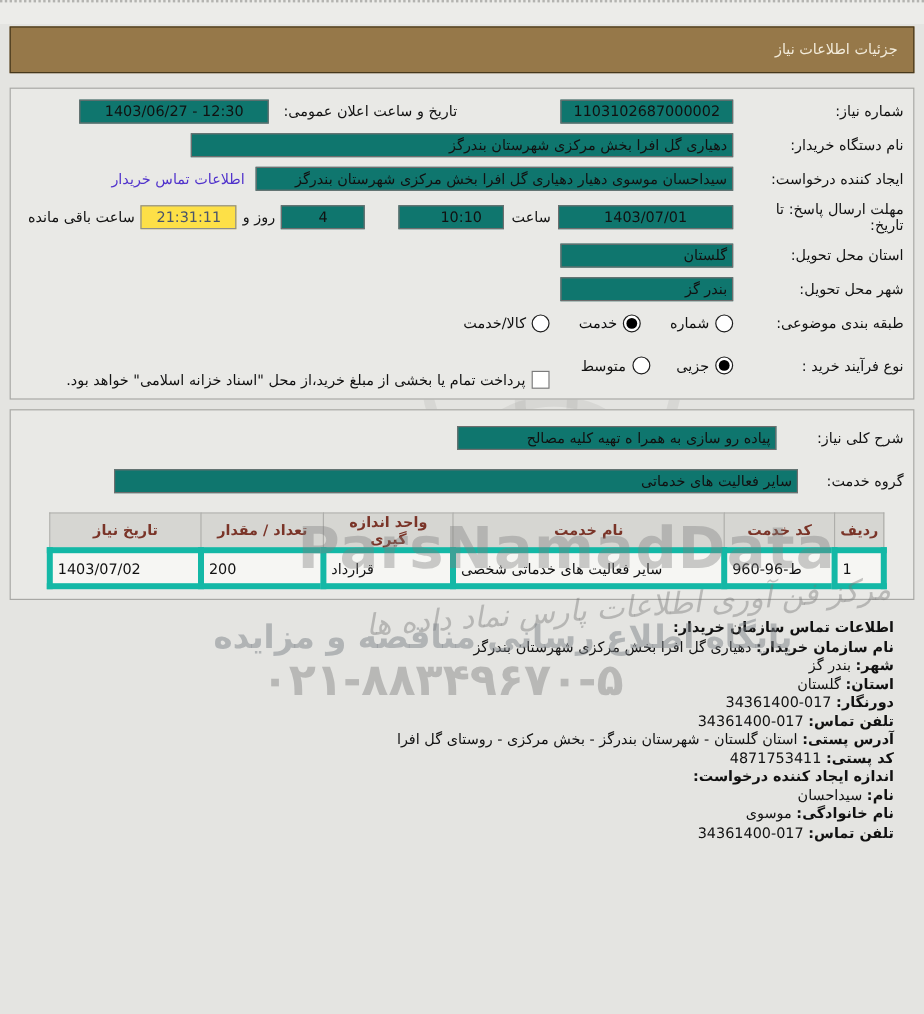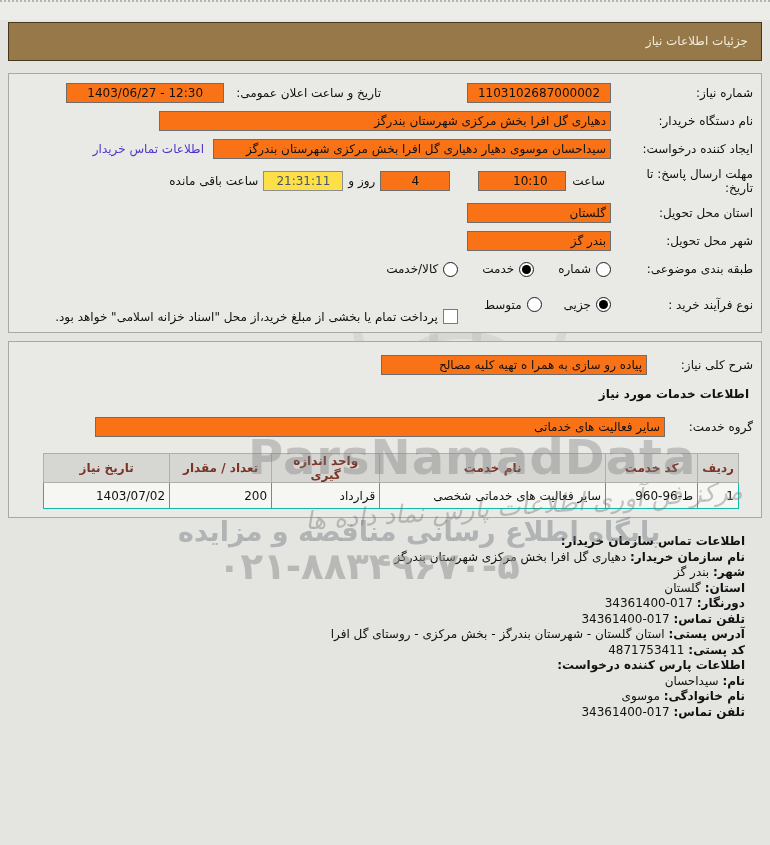--- a/index.html
+++ b/index.html
@@ -4,33 +4,33 @@
 <style>
   html,body{margin:0;padding:0;}
   body{background:#d6d6d3;font-family:"DejaVu Sans",sans-serif;}
   #page{position:relative;width:770px;height:845px;background:#e4e4e1;overflow:hidden;direction:rtl;font-size:12px;color:#111;margin:0 auto;}
   .top-strip{height:18px;border-top:2px dotted #b3b3b0;background:#ecece9;}
   .title-bar{margin:2px 8px 12px 8px;height:37px;background:#967849;border:1px solid #46381c;color:#f3ecdb;line-height:37px;padding-right:13px;font-size:12px;}
   .panel{margin:0 8px 8px 8px;background:#e9e9e6;border:1px solid #a8a8a5;padding:9px 8px 6px 8px;position:relative;z-index:2;}
   .row{display:flex;align-items:center;margin-bottom:8px;min-height:20px;}
   .lbl{flex:0 0 138px;padding-left:4px;line-height:14px;}
   .lbl-b{font-weight:normal;}
-  .field{background:#f97316;border:1px solid #6e6e6e;height:18px;line-height:18px;padding:0 4px;overflow:hidden;white-space:nowrap;box-sizing:content-box;}
+  .field{background:#0f766e;border:1px solid #6e6e6e;height:18px;line-height:18px;padding:0 4px;overflow:hidden;white-space:nowrap;box-sizing:content-box;}
   .center{text-align:center;}
   .ltr{direction:ltr;unicode-bidi:isolate;display:inline-block;}
   .link{color:#5133cc;margin-right:9px;cursor:pointer;white-space:nowrap;}
   .radio{width:13px;height:13px;border:1px solid #1d1d1d;border-radius:50%;background:#fff;display:inline-block;flex:none;margin-left:5px;}
   .radio.checked::after{content:"";display:block;width:9px;height:9px;margin:2px;border-radius:50%;background:#000;}
   .checkbox{width:13px;height:13px;border:1px solid #7a7a7a;background:#fff;display:inline-block;flex:none;margin-left:5px;}
   .optgrp{display:flex;align-items:center;margin-left:20px;white-space:nowrap;}
   .cdown{background:#fde047;border:1px solid #8e8e8e;color:#49546b;}
   .sec-head{font-weight:bold;margin:12px 4px 4px 0;}
   table.svc{border-collapse:collapse;margin:16px 14px 6px 14px;z-index:2;position:relative;}
   table.svc th{background:#d6d6d2;color:#7a3428;font-weight:bold;border:1px solid #aeaeab;height:25px;font-size:12px;padding:0 4px;}
-  table.svc td{background:#f6f6f3;border:1px solid #14b8a6;height:25px;text-align:right;font-size:12px;padding:0 4px;}
+  table.svc td{background:#f6f6f3;border:5px solid #14b8a6;height:25px;text-align:left;font-size:12px;padding:0 4px;}
   .notes-panel{margin:0 8px 8px 8px;background:#e9e9e6;border:1px solid #a8a8a5;padding:5px 10px;display:flex;align-items:center;position:relative;z-index:2;}
   .notes-panel .nlbl{font-weight:bold;margin-left:6px;}
   .footer{padding:8px 25px 0 10px;font-size:12px;line-height:15.5px;position:relative;z-index:2;}
   .footer .fline b{font-weight:bold;}
   
   .wm{position:absolute;pointer-events:none;z-index:10;white-space:nowrap;}
   .wm-shape{position:absolute;pointer-events:none;z-index:1;border:9px solid rgba(0,0,0,0.055);border-radius:50%;}
   .wm-digit{position:absolute;pointer-events:none;z-index:1;font-weight:bold;color:rgba(140,120,95,0.28);font-size:44px;letter-spacing:3px;direction:ltr;}
   .wm-pars{left:248px;top:429px;font-size:48px;font-weight:bold;color:rgba(125,125,125,0.38);direction:ltr;letter-spacing:1px;}
   .wm-callig{right:28px;top:476px;font-size:25px;font-style:italic;color:rgba(120,120,120,0.42);transform:rotate(-4deg);transform-origin:right center;}
@@ -67,20 +67,21 @@
     </div>
 
     <div class="row">
       <span class="lbl">ایجاد کننده درخواست:</span>
       <span class="field" style="width:388px;">سیداحسان موسوی دهیار دهیاری گل افرا بخش مرکزی شهرستان بندرگز</span>
       <span class="link">اطلاعات تماس خریدار</span>
     </div>
 
     <div class="row">
       <span class="lbl">مهلت ارسال پاسخ: تا تاریخ:</span>
+      <span class="field center" style="width:136px;">1403/07/01</span>
       <span style="margin:0 6px;">ساعت</span>
       <span class="field center" style="width:62px;padding-left:20px;">10:10</span>
       <span class="field center" style="width:60px;margin-right:28px;">4</span>
       <span style="margin:0 5px;">روز و</span>
       <span class="field center cdown" style="width:70px;">21:31:11</span>
       <span style="margin-right:5px;">ساعت باقی مانده</span>
     </div>
 
     <div class="row">
       <span class="lbl">استان محل تحویل:</span>
@@ -124,21 +125,20 @@
       </span>
     </div>
   </div>
 
   <div class="panel" style="padding-bottom:2px;">
     <div class="row" style="margin-top:4px;">
       <span class="lbl lbl-b" style="flex:0 0 102px;">شرح کلی نیاز:</span>
       <span class="field" style="width:256px;">پیاده رو سازی به همرا ه تهیه کلیه مصالح</span>
     </div>
 
-    <div class="sec-head">اطلاعات خدمات مورد نیاز</div>
 
     <div class="row" style="margin-top:16px;">
       <span class="lbl lbl-b" style="flex:0 0 84px;">گروه خدمت:</span>
       <span class="field" style="width:560px;">سایر فعالیت های خدماتی</span>
     </div>
 
     <table class="svc">
       <colgroup>
         <col style="width:40px">
           <col style="width:92px">
@@ -173,21 +173,21 @@
 
   <div class="footer">
     <div class="fline"><b>اطلاعات تماس سازمان خریدار:</b></div>
     <div class="fline"><b>نام سازمان خریدار:</b> <span>دهیاری گل افرا بخش مرکزی شهرستان بندرگز</span></div>
     <div class="fline"><b>شهر:</b> <span>بندر گز</span></div>
     <div class="fline"><b>استان:</b> <span>گلستان</span></div>
     <div class="fline"><b>دورنگار:</b> <span class="ltr">34361400-017</span></div>
     <div class="fline"><b>تلفن تماس:</b> <span class="ltr">34361400-017</span></div>
     <div class="fline"><b>آدرس پستی:</b> <span>استان گلستان - شهرستان بندرگز - بخش مرکزی - روستای گل افرا</span></div>
     <div class="fline"><b>کد پستی:</b> <span>4871753411</span></div>
-    <div class="fline"><b>اطلاعات پارس کننده درخواست:</b></div>
+    <div class="fline"><b>اندازه ایجاد کننده درخواست:</b></div>
     <div class="fline"><b>نام:</b> <span>سیداحسان</span></div>
     <div class="fline"><b>نام خانوادگی:</b> <span>موسوی</span></div>
     <div class="fline"><b>تلفن تماس:</b> <span class="ltr">34361400-017</span></div>
   </div>
 
   <div class="wm wm-pars">ParsNamadData</div>
   <div class="wm wm-callig">مرکز فن آوری اطلاعات پارس نماد داده ها</div>
   <div class="wm wm-portal">پایگاه اطلاع رسانی مناقصه و مزایده</div>
   <div class="wm wm-phone ltr">۰۲۱-۸۸۳۴۹۶۷۰-۵</div>
 

